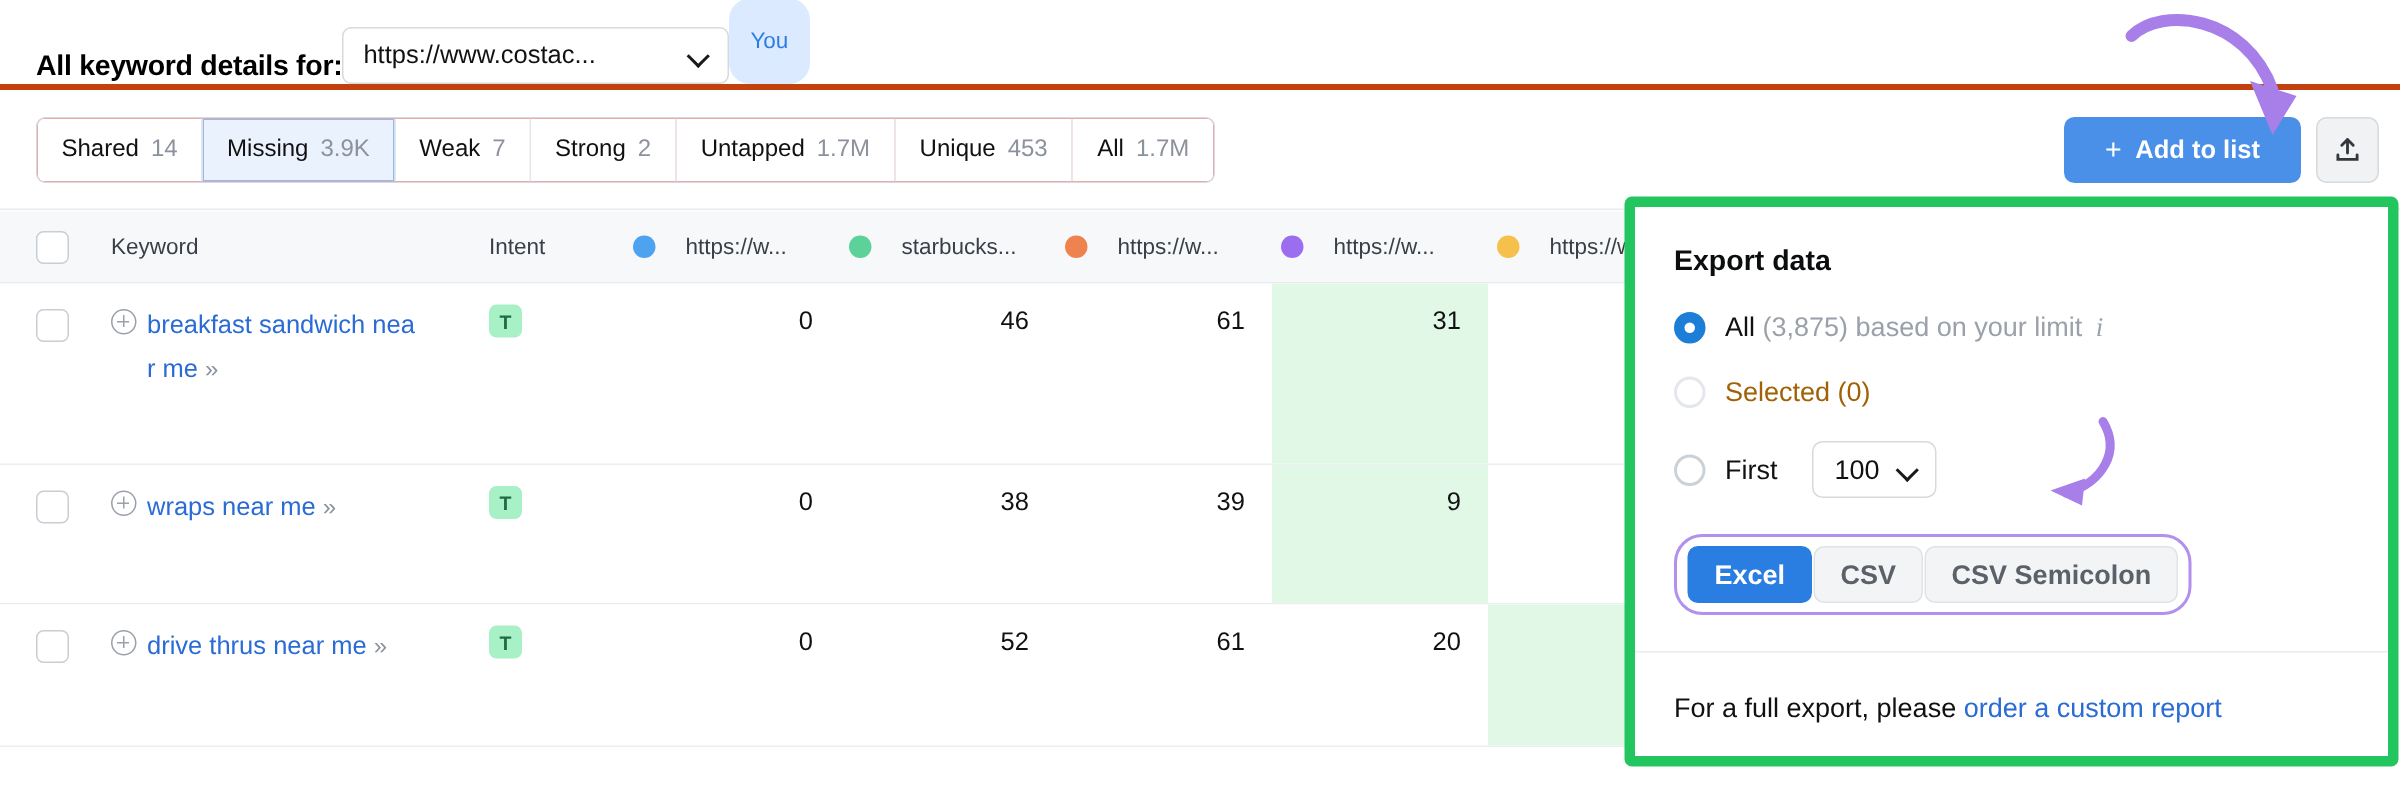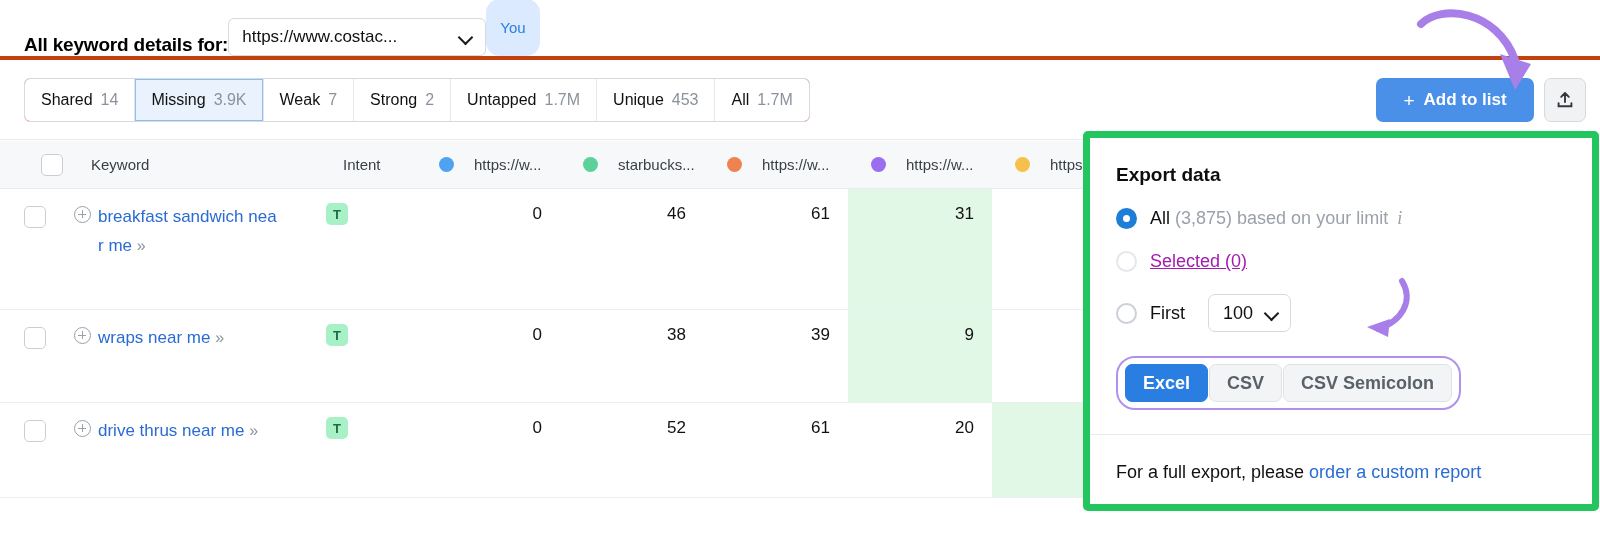--- a/index.html
+++ b/index.html
@@ -84,21 +84,20 @@
     display: flex; align-items: center; justify-content: center;
     cursor: pointer;
   }
 
   
   .table { position: absolute; left: 0; top: 141px; width: 1090px; }
   .thead {
     display: flex; height: 48px; align-items: center;
     background: #f7f8fa;
     border-bottom: 1px solid #e8ebef;
-    padding-left: 17px;
   }
   .c-check { width: 70px; display: flex; justify-content: center; flex: 0 0 auto; }
   .c-kw { width: 210px; flex: 0 0 auto; padding-left: 4px; }
   .c-intent { width: 90px; flex: 0 0 auto; text-align: left; margin-left: 46px; }
   .c-num { width: 144px; flex: 0 0 auto; text-align: right; padding-right: 18px; }
 
   .th-text { font-size: 15px; color: #3a3f47; }
   .th-site { display: flex; align-items: center; gap: 20px; justify-content: flex-start; }
   .dot { width: 15px; height: 15px; border-radius: 50%; flex: 0 0 auto; }
 
@@ -161,21 +160,21 @@
   .radio.on {
     border: none; background: #1c7ed6;
     display: flex; align-items: center; justify-content: center;
   }
   .radio.on::after {
     content: ""; width: 7px; height: 7px; border-radius: 50%; background: #fff;
   }
   .radio.dim { border-color: #e4e7eb; }
   .r-label { font-size: 18px; color: #111; }
   .r-muted { color: #9aa1aa; }
-  .r-dim { color: #a21caf; text-decoration: underline; }
+  .r-dim { color: #a16207; }
   .info-i {
     font-style: italic; font-family: "Liberation Serif", serif;
     color: #9aa1aa; font-size: 18px; margin-left: 4px; cursor: pointer;
   }
   .numsel {
     display: inline-flex; align-items: center; gap: 12px;
     border: 1px solid #d6dade; border-radius: 7px;
     height: 38px; padding: 0 12px 0 14px; margin-left: 10px;
     cursor: pointer; background: #fff;
   }

